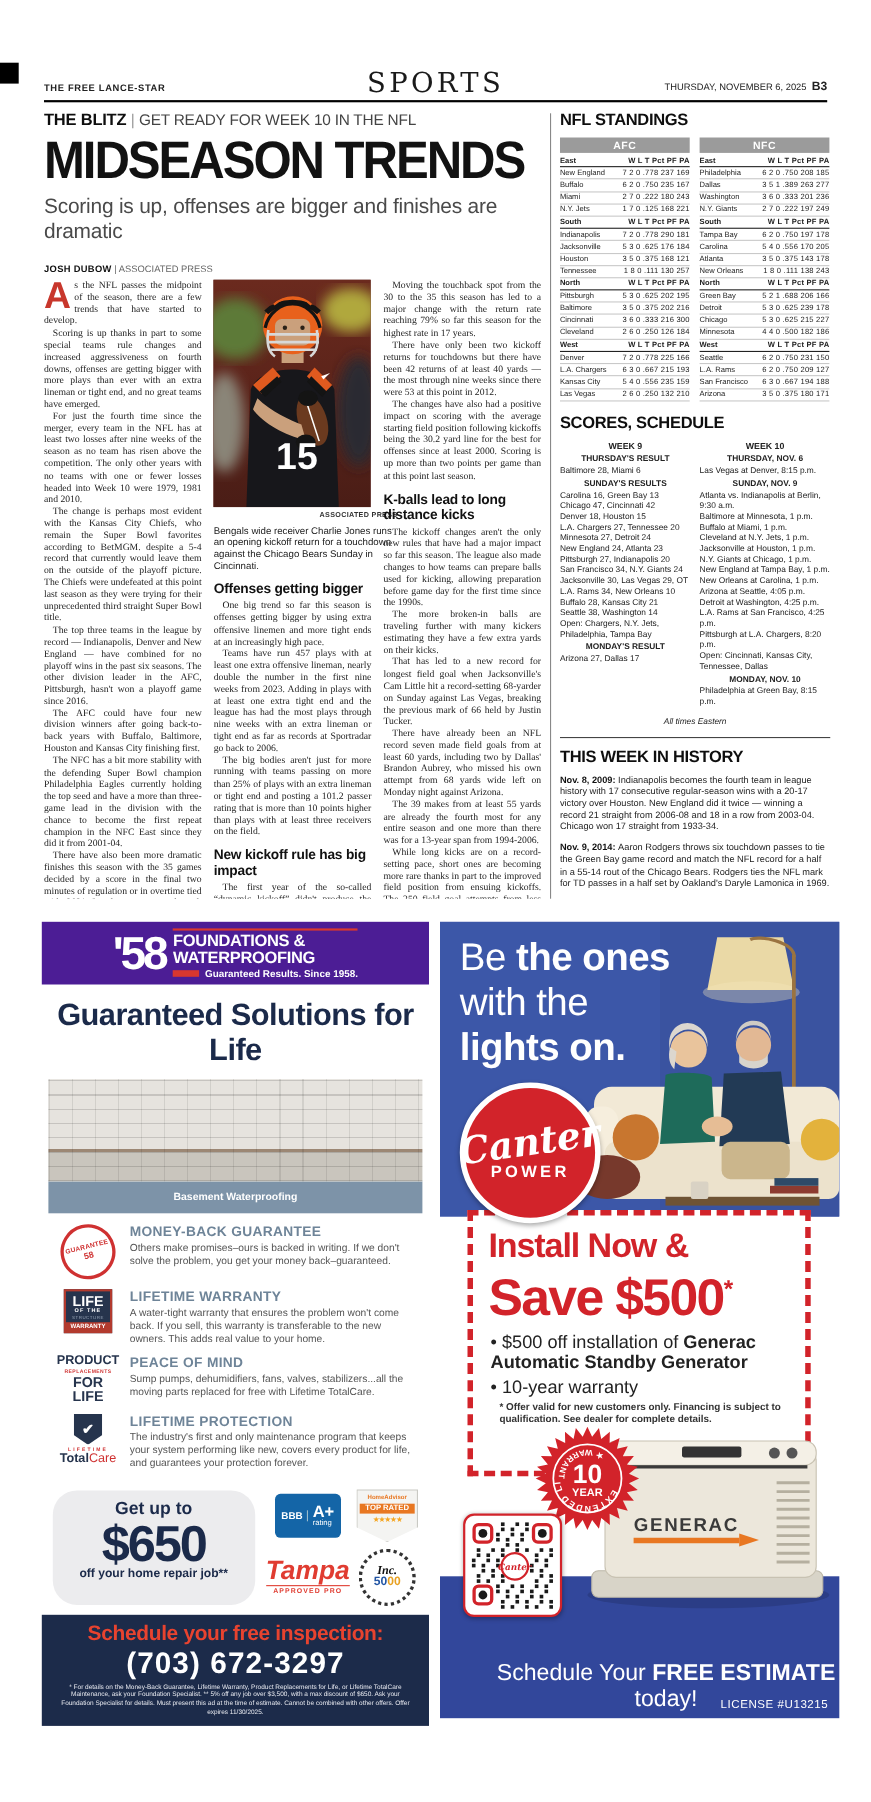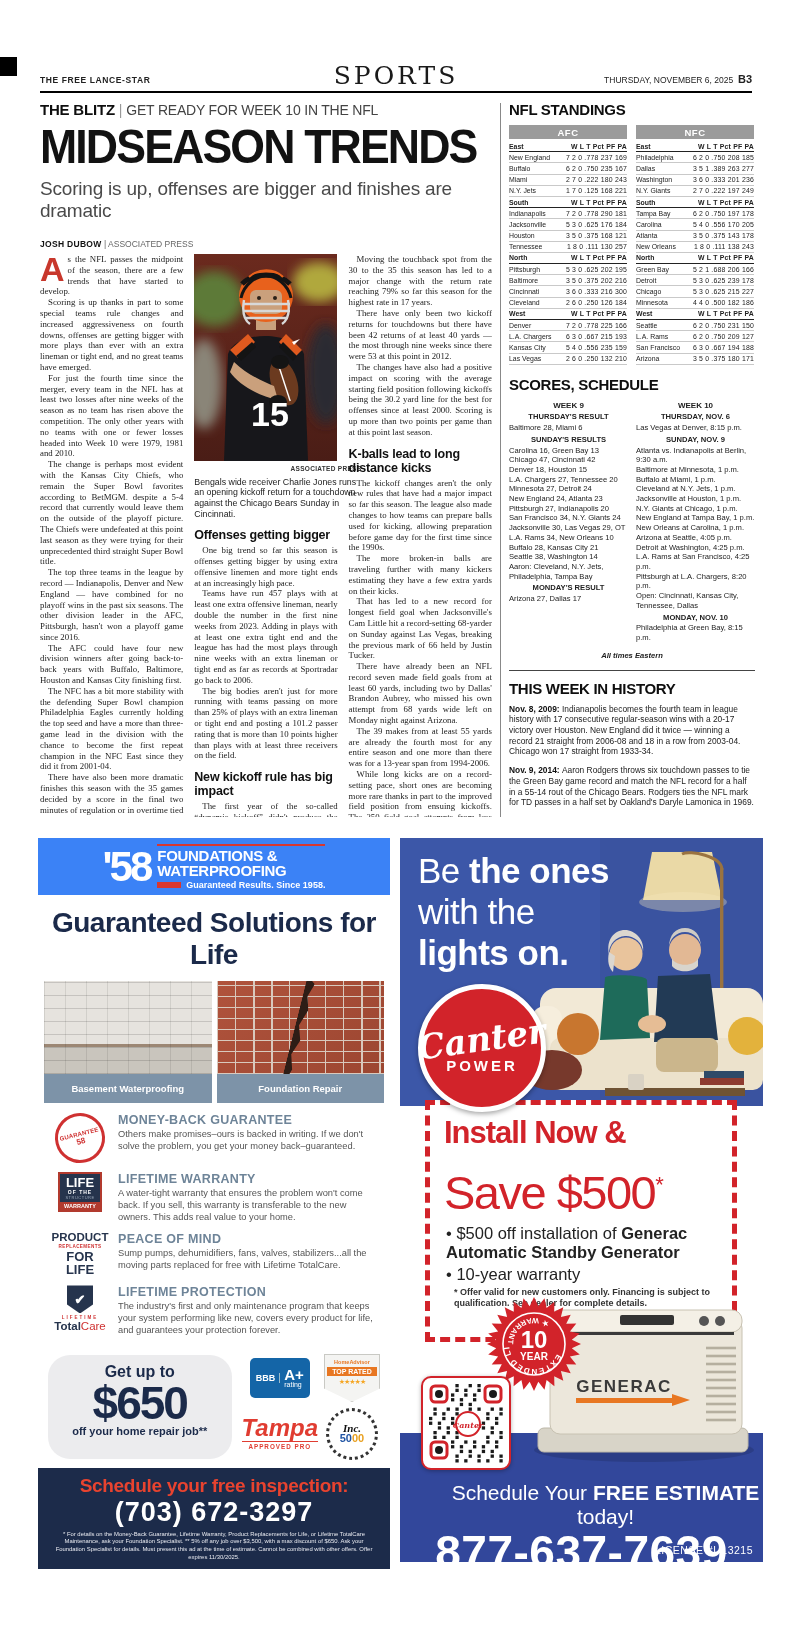--- a/index.html
+++ b/index.html
@@ -55,28 +55,28 @@
   .div-h{font-weight:bold;border-bottom:1px solid #222;}
   .team-row{border-bottom:1px solid #c9c9c9;}
   .div-row .tm{white-space:nowrap;}
   .div-row .st{white-space:nowrap;letter-spacing:.2px;}
   .scores{margin-top:11px;}
   .scores-cols{display:flex;gap:8px;font-size:7.6px;line-height:9.7px;color:#222;}
   .week{flex:1;}
   .wk-t{text-align:center;font-weight:bold;font-size:8px;margin:1px 0 2px;}
   .day-h{text-align:center;font-weight:bold;margin:2px 0 1px;}
   .game{text-align:left;}
-  .footnote{text-align:center;font-style:italic;font-size:7.6px;margin-top:8px;color:#222;font-weight:bold;}
+  .footnote{text-align:center;font-style:italic;font-size:7.6px;margin-top:8px;color:#222;}
   .sb-divider{border-top:1px solid #444;margin:10px 0 9px;}
   .history p{font-size:8.4px;line-height:10.7px;color:#222;margin:0 0 8px;text-align:left;}
   .history b{color:#111;}
   
   .ad58{position:absolute;left:38px;top:838px;width:352px;height:708px;background:#fff;
         font-family:"Liberation Sans",sans-serif;}
-  .ad58-header{height:57px;background:#3b82f6;display:flex;align-items:center;justify-content:center;}
+  .ad58-header{height:57px;background:#4c1d95;display:flex;align-items:center;justify-content:center;}
   .logo58{display:flex;align-items:center;gap:7px;}
   .logo58 .year{color:#fff;font-weight:900;font-size:42px;letter-spacing:-3px;line-height:40px;}
   .logo58 .stack{border-top:2px solid #d8372f;padding-top:2px;}
   .logo58 .l1,.logo58 .l2{color:#fff;font-weight:900;font-size:15px;line-height:15px;letter-spacing:-.3px;}
   .logo58 .tagrow{display:flex;align-items:center;gap:5px;margin-top:2px;}
   .logo58 .reddash{width:24px;height:6px;background:#d8372f;}
   .logo58 .tagline{color:#fff;font-weight:bold;font-size:9px;}
   .ad58-headline{padding:12px 10px 10px;text-align:center;color:#1b2a4a;font-weight:900;
                  font-size:28px;line-height:32px;letter-spacing:-.5px;}
   .ad58-photos{display:flex;gap:5px;padding:0 6px;}
@@ -160,33 +160,33 @@
   .canter-logo{position:absolute;left:18px;top:146px;width:128px;height:128px;border-radius:50%;
                background:#d2232a;border:5px solid #fff;box-sizing:border-box;z-index:6;
                display:flex;flex-direction:column;align-items:center;justify-content:center;
                box-shadow:0 2px 5px rgba(0,0,0,.35);}
   .canter-logo .script{font-family:"DejaVu Serif",serif;font-style:italic;font-weight:bold;
                color:#fff;font-size:34px;line-height:32px;transform:rotate(-8deg);}
   .canter-logo .power{color:#fff;font-weight:900;font-size:15px;letter-spacing:3px;margin-top:2px;}
   .coupon{position:absolute;left:25px;top:262px;width:312px;height:242px;background:#fff;
           border:5px dashed #d2232a;box-sizing:border-box;padding:12px 14px 0;z-index:3;}
   .coupon .t1{color:#d2232a;font-weight:900;font-size:31px;line-height:31px;letter-spacing:-1px;}
-  .coupon .t2{color:#d2232a;font-weight:400;font-size:47px;line-height:47px;letter-spacing:-1.5px;margin-top:13px;}
+  .coupon .t2{color:#d2232a;font-weight:700;font-size:47px;line-height:47px;letter-spacing:-1.5px;}
   .coupon .t2 sup{font-size:22px;}
   .coupon ul{margin:8px 0 0;padding:0 0 0 2px;list-style:none;}
   .coupon li{color:#222;font-size:16.5px;line-height:19px;margin-bottom:3px;}
   .coupon li::before{content:"• ";}
   .coupon .cfine{color:#333;font-size:9px;line-height:11.5px;margin:3px 0 0 10px;font-weight:bold;}
   .burst{position:absolute;left:86px;top:458px;width:96px;height:96px;z-index:5;}
   .qr{position:absolute;left:21px;top:538px;width:86px;height:90px;background:#fff;border:2px solid #d2232a;
       border-radius:10px;z-index:6;box-shadow:0 1px 4px rgba(0,0,0,.3);}
   .genbox{position:absolute;left:124px;top:452px;width:236px;height:175px;z-index:4;}
   .canter-footer{position:absolute;left:0;top:595px;width:363px;height:129px;background:#32479b;z-index:1;
                  text-align:center;color:#fff;}
-  .canter-footer .cf1{font-size:21px;margin-top:48px;padding-left:48px;}
+  .canter-footer .cf1{font-size:21px;margin-top:76px;padding-left:48px;}
   .canter-footer .cf1 b{font-weight:900;}
   .canter-footer .phone{font-weight:900;font-size:46px;line-height:46px;letter-spacing:.5px;}
   .canter-footer .lic{position:absolute;right:10px;bottom:6px;font-size:10.5px;letter-spacing:.5px;}
 </style>
 </head>
 <body>
 
 <div class="page">
 
   <div class="corner-mark"></div>
@@ -475,21 +475,21 @@
             <div class="game">Denver 18, Houston 15</div>
             <div class="game">L.A. Chargers 27, Tennessee 20</div>
             <div class="game">Minnesota 27, Detroit 24</div>
             <div class="game">New England 24, Atlanta 23</div>
             <div class="game">Pittsburgh 27, Indianapolis 20</div>
             <div class="game">San Francisco 34, N.Y. Giants 24</div>
             <div class="game">Jacksonville 30, Las Vegas 29, OT</div>
             <div class="game">L.A. Rams 34, New Orleans 10</div>
             <div class="game">Buffalo 28, Kansas City 21</div>
             <div class="game">Seattle 38, Washington 14</div>
-            <div class="game">Aaron: Cleveland, N.Y. Jets, Philadelphia, Tampa Bay</div>
+            <div class="game">Open: Chargers, N.Y. Jets, Philadelphia, Tampa Bay</div>
             <div class="day-h">MONDAY'S RESULT</div>
             <div class="game">Arizona 27, Dallas 17</div>
           </div>
           <div class="week">
             <div class="wk-t">WEEK 10</div>
             <div class="day-h">THURSDAY, NOV. 6</div>
             <div class="game">Las Vegas at Denver, 8:15 p.m.</div>
             <div class="day-h">SUNDAY, NOV. 9</div>
             <div class="game">Atlanta vs. Indianapolis at Berlin, 9:30 a.m.</div>
             <div class="game">Baltimore at Minnesota, 1 p.m.</div>
@@ -533,24 +533,20 @@
             <span class="tagline">Guaranteed Results. Since 1958.</span>
           </div>
         </span>
       </div>
     </div>
     <div class="ad58-headline">Guaranteed Solutions for Life</div>
     <div class="ad58-photos">
       <div class="pcard">
         <div class="pimg basement"></div>
         <div class="pcap">Basement Waterproofing</div>
-      </div>
-      <div class="pcard">
-        <div class="pimg brick"></div>
-        <div class="pcap">Foundation Repair</div>
       </div>
     </div>
     <div class="ad58-features">
       <div class="feat">
         <div class="ic">
             <div class="stamp">
           <span class="s1">GUARANTEE</span>
           <span class="s2">58</span>
         </div>
           </div>

